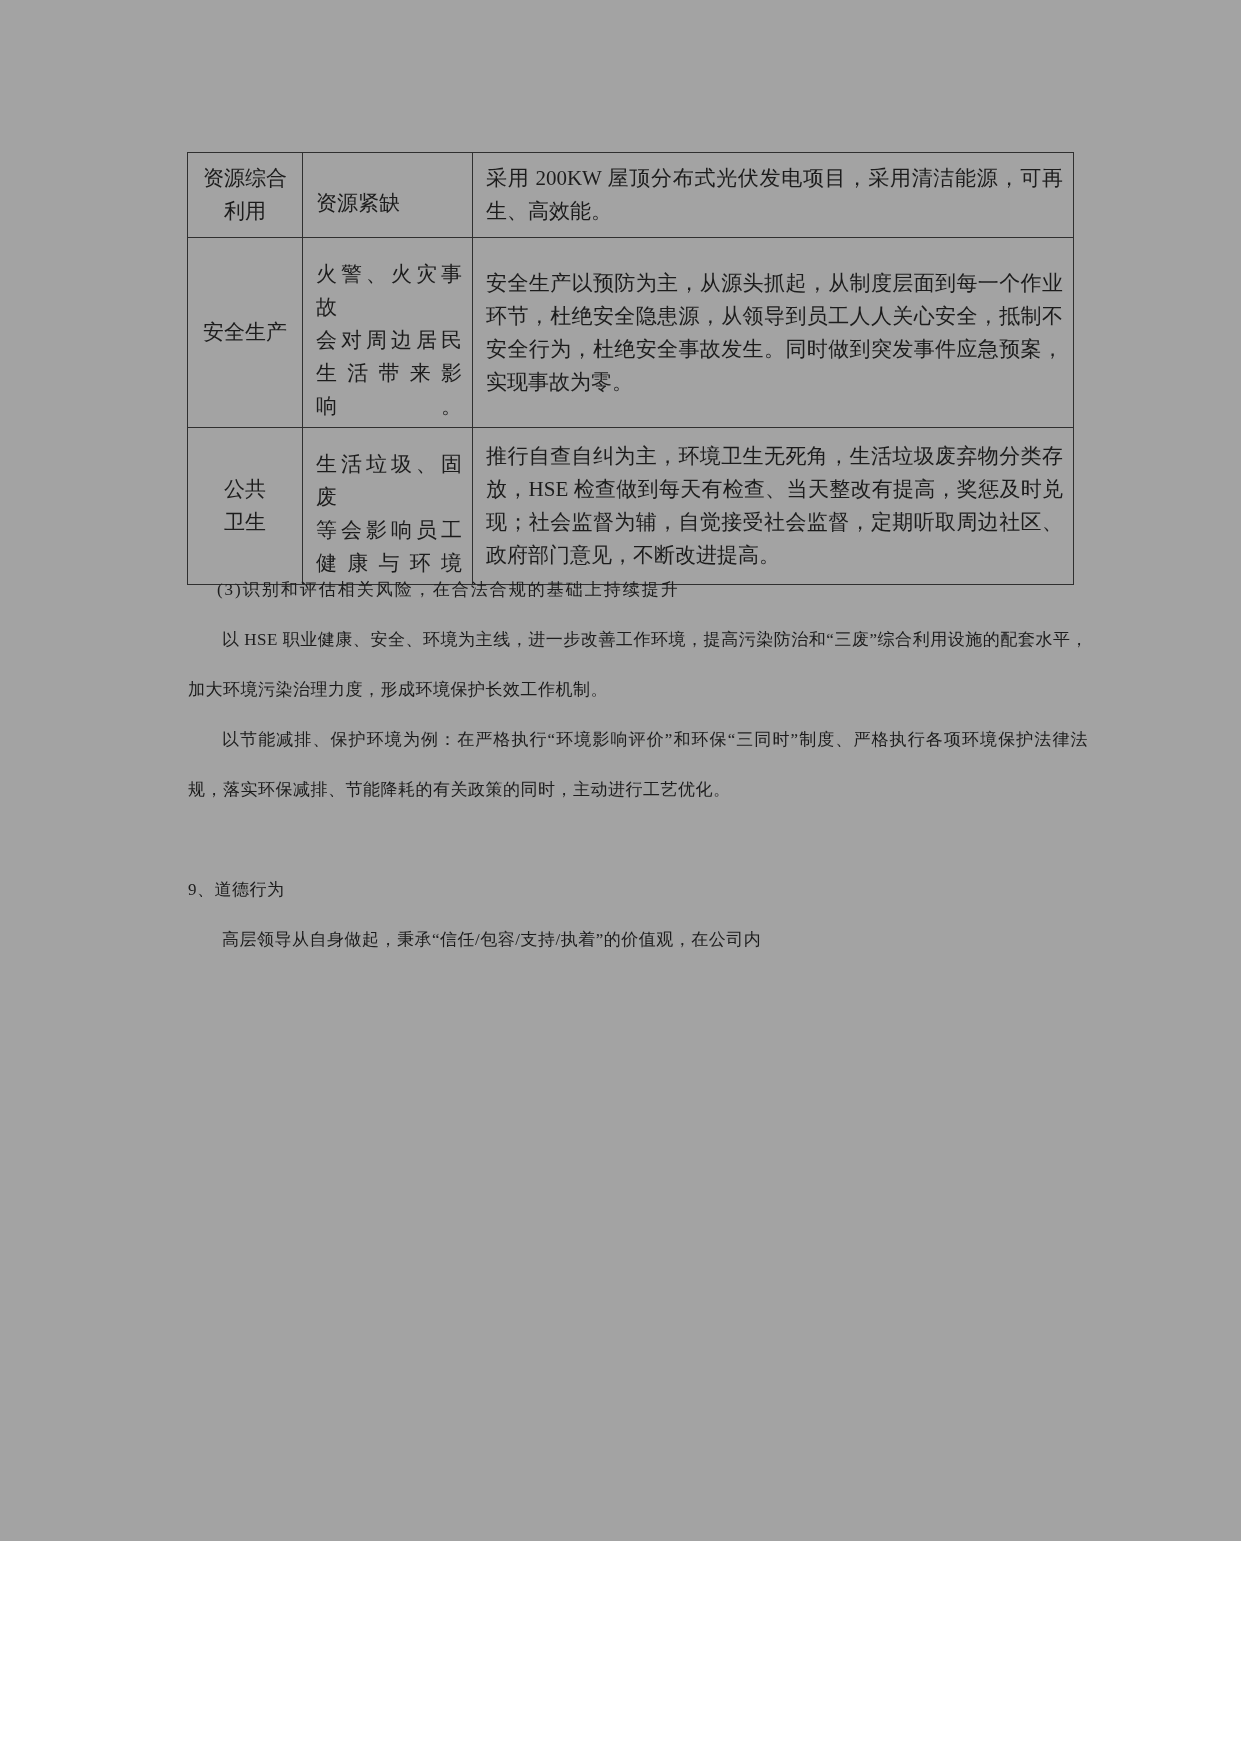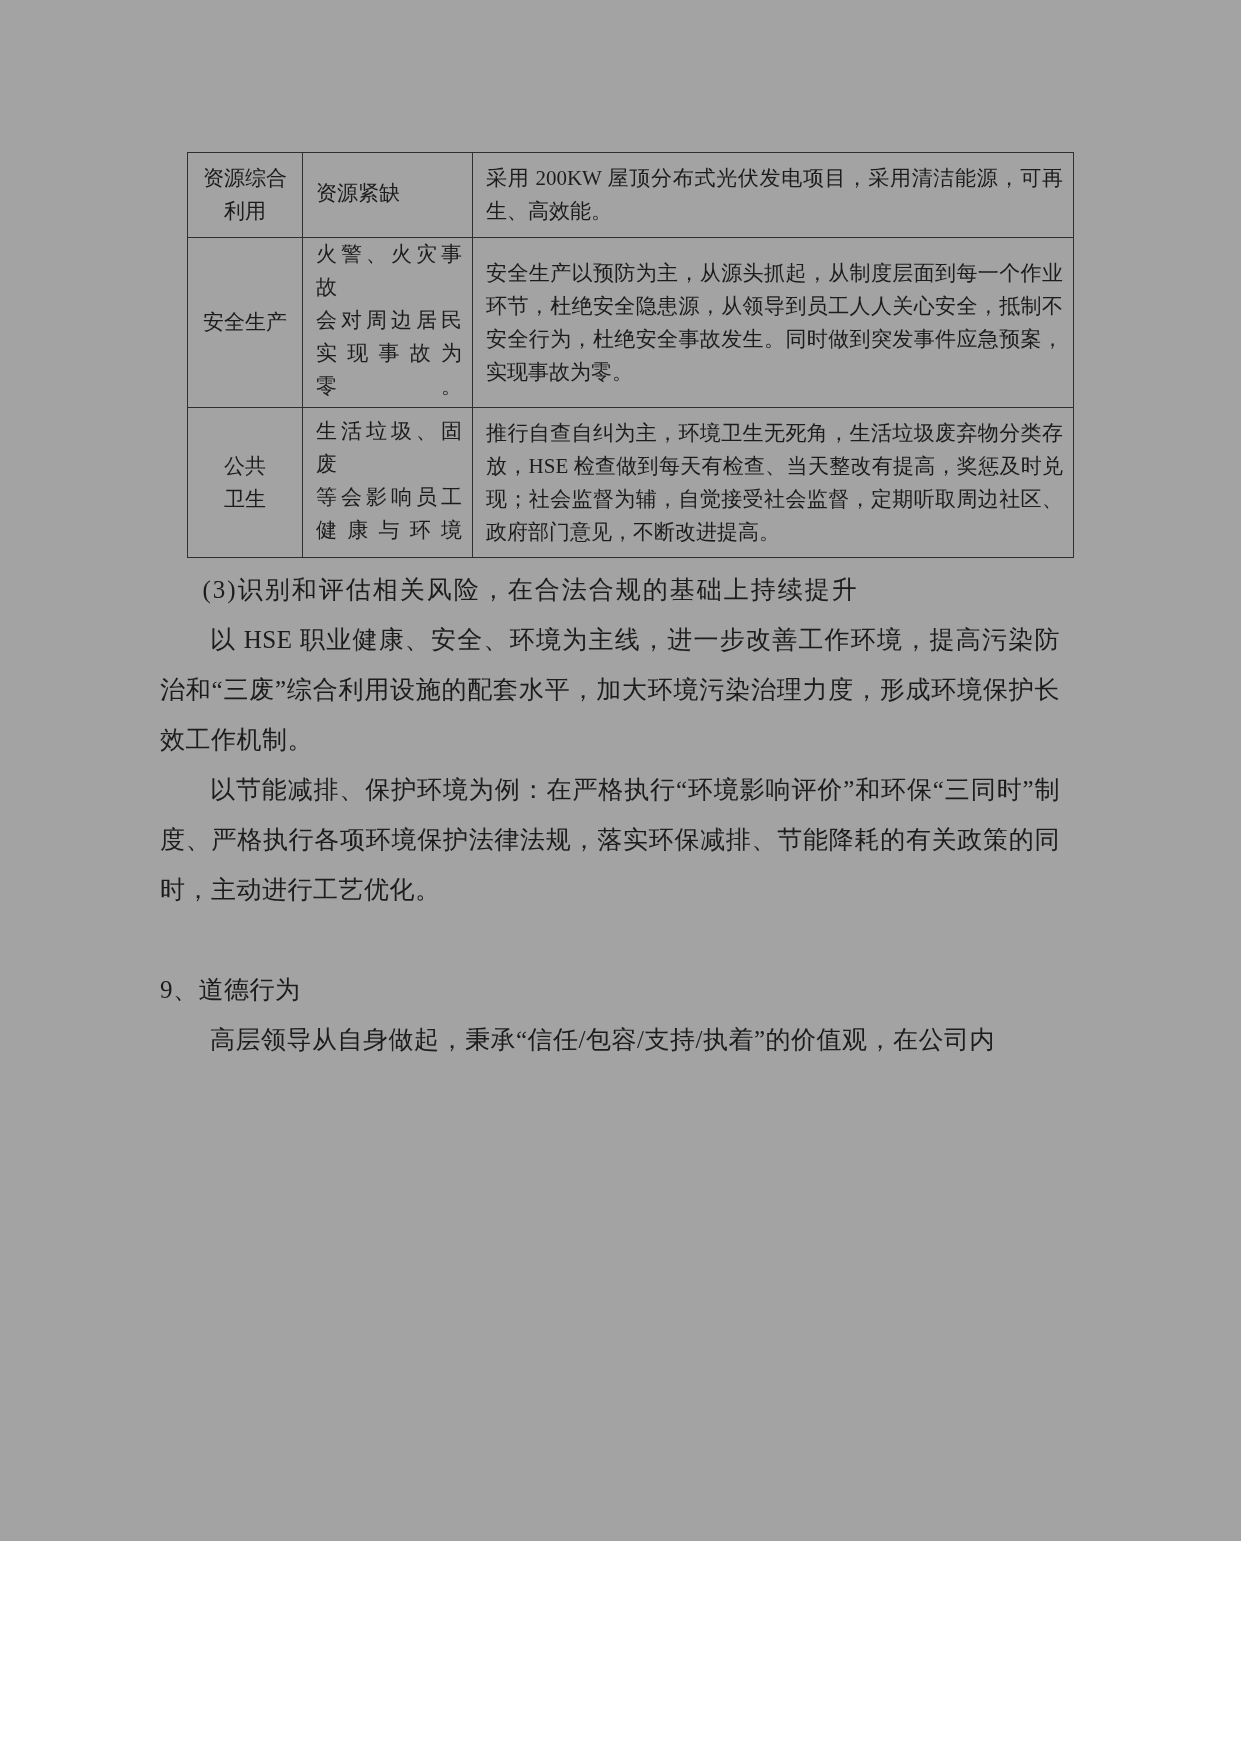--- a/index.html
+++ b/index.html
@@ -33,41 +33,41 @@
     color: #1c1c1c;
   }
   td.cell-category {
     text-align: center;
     white-space: pre-line;
     padding: 4px 6px;
   }
   td.cell-risk {
     text-align: left;
     white-space: pre-line;
-    padding: 0 10px 4px 13px;
+    padding: 20px 10px 4px 13px;
   }
   td.cell-risk.stretch {
     text-align: justify;
     text-align-last: justify;
   }
   td.cell-measure {
     text-align: justify;
     padding: 6px 10px 6px 13px;
     margin-top: 16px;
   }
   tr.row-1 { height: 85px; }
   tr.row-2 { height: 131px; }
   tr.row-3 { height: 150px; }
   
   .body-text {
     position: absolute;
-    left: 160px;
+    left: 188px;
     top: 565px;
     width: 900px;
-    font-size: 25px;
+    font-size: 17px;
     line-height: 50px;
     letter-spacing: 0.5px;
     color: #1c1c1c;
   }
   .body-text p {
     margin: 0;
     text-align: justify;
   }
   p.indent {
     text-indent: 2em;
@@ -97,21 +97,21 @@
       <tr class="row-1">
         <td class="cell-category">资源综合
 利用</td>
         <td class="cell-risk">资源紧缺</td>
         <td class="cell-measure">采用 200KW 屋顶分布式光伏发电项目，采用清洁能源，可再生、高效能。</td>
       </tr>
       <tr class="row-2">
         <td class="cell-category">安全生产</td>
         <td class="cell-risk stretch">火警、火灾事故
 会对周边居民
-实现事故为零。</td>
+生活带来影响。</td>
         <td class="cell-measure">安全生产以预防为主，从源头抓起，从制度层面到每一个作业环节，杜绝安全隐患源，从领导到员工人人关心安全，抵制不安全行为，杜绝安全事故发生。同时做到突发事件应急预案，实现事故为零。</td>
       </tr>
       <tr class="row-3">
         <td class="cell-category">公共
 卫生</td>
         <td class="cell-risk stretch">生活垃圾、固废
 等会影响员工
 健康与环境</td>
         <td class="cell-measure">推行自查自纠为主，环境卫生无死角，生活垃圾废弃物分类存放，HSE 检查做到每天有检查、当天整改有提高，奖惩及时兑现；社会监督为辅，自觉接受社会监督，定期听取周边社区、政府部门意见，不断改进提高。</td>
       </tr>

